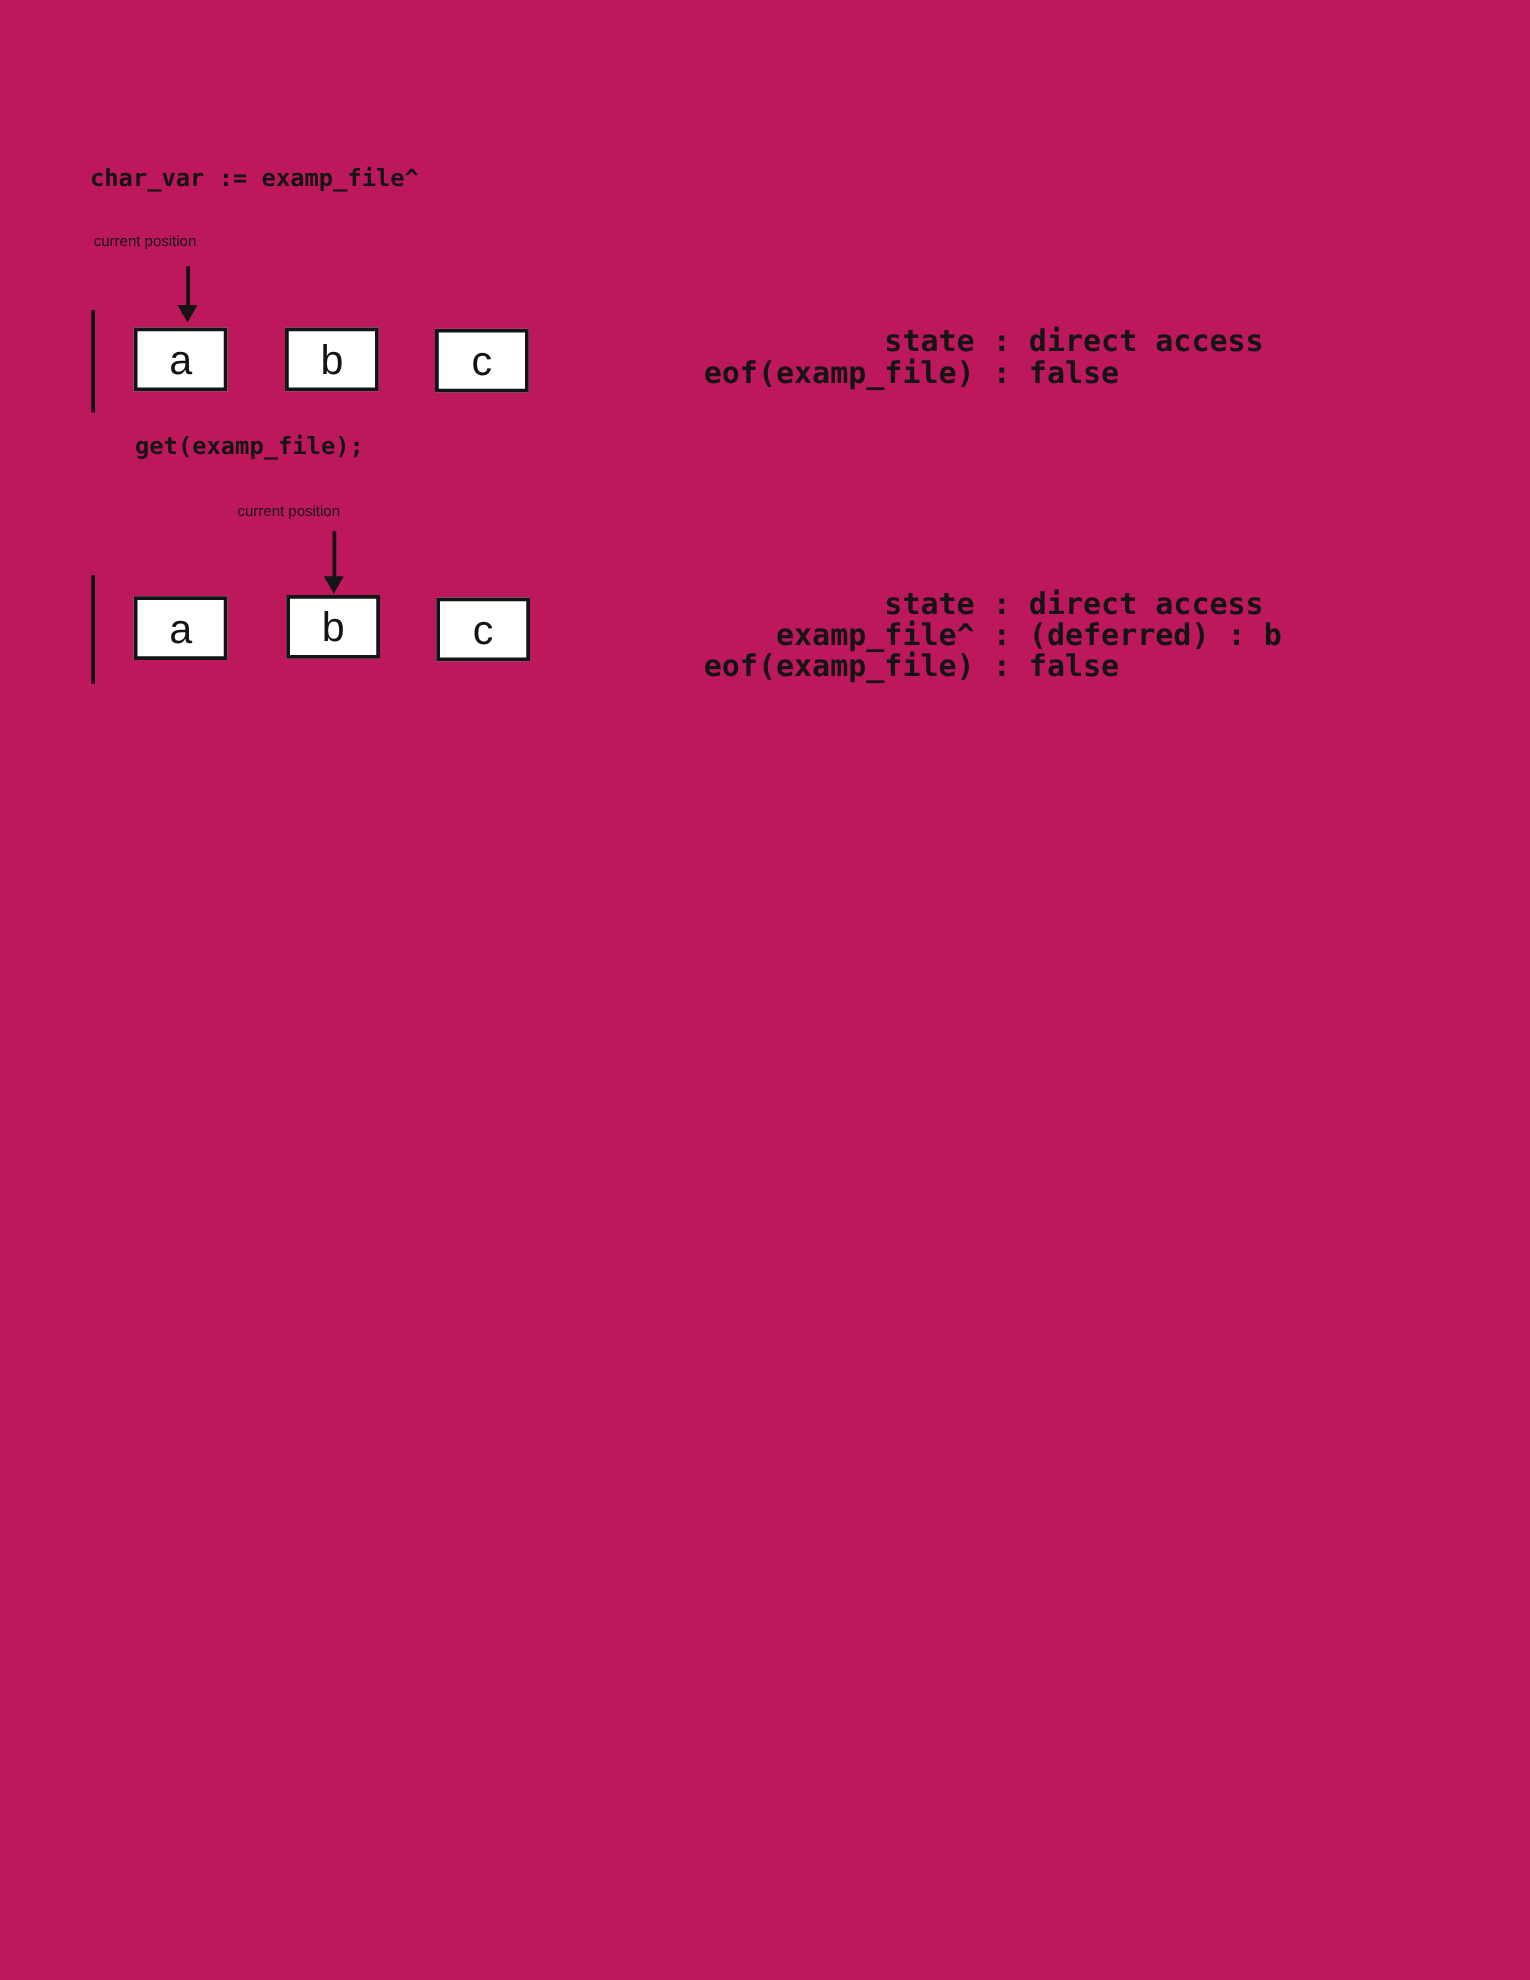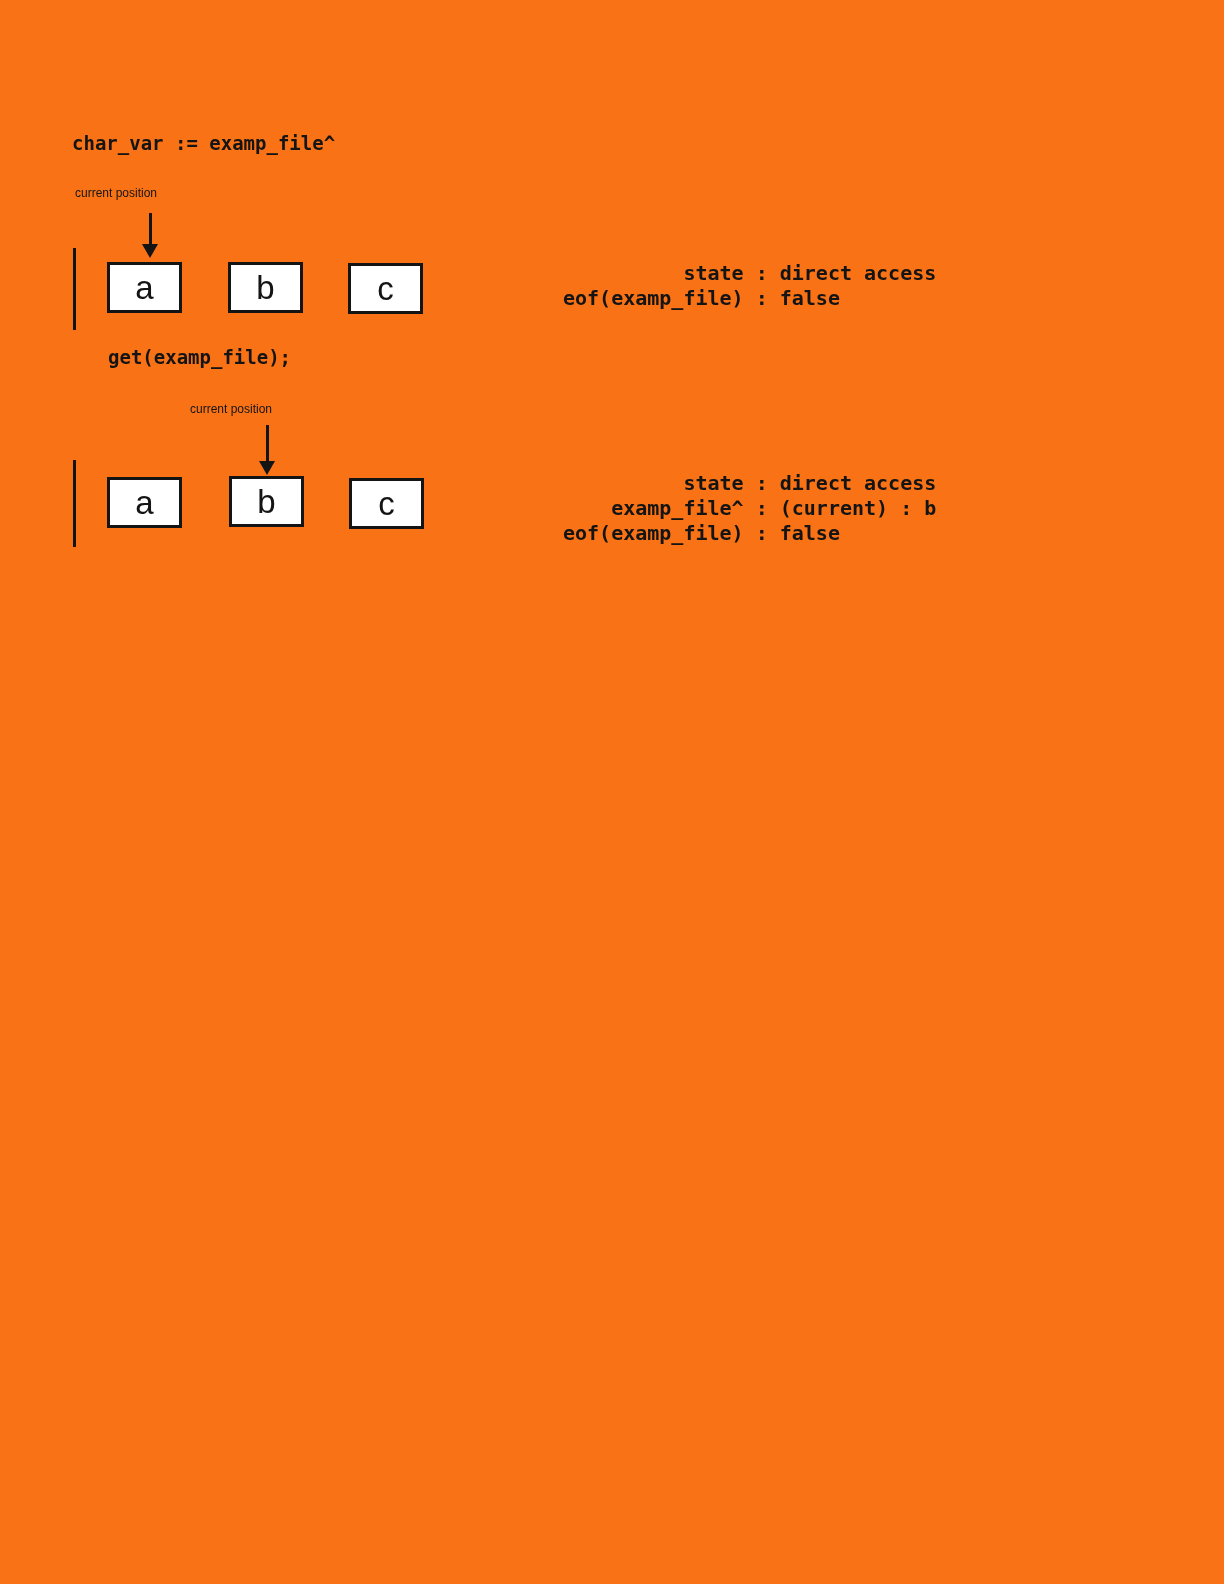--- a/index.html
+++ b/index.html
@@ -4,21 +4,21 @@
 <style>
   html, body {
     margin: 0;
     padding: 0;
     background: #ffffff;
   }
   .page {
     position: relative;
     width: 1224px;
     height: 1584px;
-    background: #f97316;
+    background: #be185d;
     overflow: hidden;
     font-family: "Liberation Sans", sans-serif;
     color: #141414;
   }
   .code {
     position: absolute;
     font-family: "DejaVu Sans Mono", monospace;
     font-weight: bold;
     font-size: 19px;
     line-height: 24px;
@@ -71,21 +71,21 @@
   .cell-letter {
     font-family: "Liberation Sans", sans-serif;
     font-size: 33px;
     line-height: 33px;
     color: #141414;
   }
   .state {
     position: absolute;
     font-family: "DejaVu Sans Mono", monospace;
     font-weight: bold;
-    font-size: 20px;
+    font-size: 24px;
     line-height: 25px;
     color: #141414;
   }
   .state .state-line {
     white-space: pre;
   }
   
   .stmt1  { left: 72px;  top: 131px; }
   .lbl1   { left: 75px;  top: 182px; }
   .arrow1 { left: 142px; top: 213px; height: 45px; }
@@ -154,17 +154,17 @@
   </div>
   <div class="cell cellB2">
     <span class="cell-letter">b</span>
   </div>
   <div class="cell cellC2">
     <span class="cell-letter">c</span>
   </div>
 
   <div class="state state2">
     <div class="state-line">          state : direct access</div>
-    <div class="state-line">    examp_file^ : (current) : b</div>
+    <div class="state-line">    examp_file^ : (deferred) : b</div>
     <div class="state-line">eof(examp_file) : false</div>
   </div>
 
 </div>
 
 </body></html>

